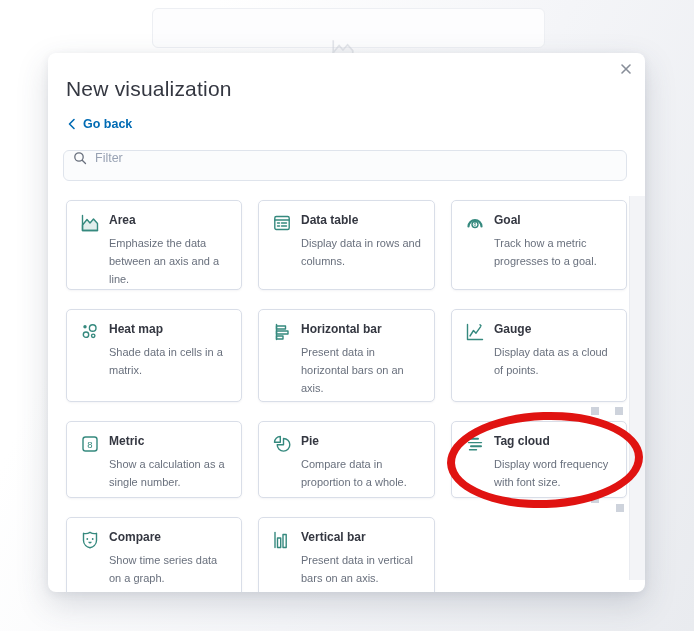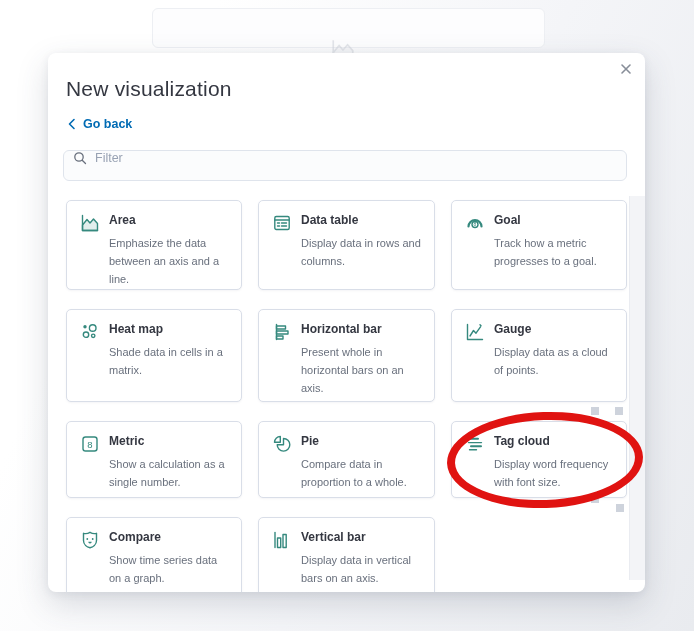--- a/index.html
+++ b/index.html
@@ -173,21 +173,21 @@
   <div class="card">
     <span class="icon">
           <svg width="20" height="20" viewBox="0 0 20 20" fill="none" stroke="currentColor" stroke-width="1.4" stroke-linecap="round" stroke-linejoin="round">
             <path d="M4.5 2.5 V17.5"></path>
             <rect x="4.5" y="4" width="9" height="3"></rect>
             <rect x="4.5" y="9" width="11.5" height="3"></rect>
             <rect x="4.5" y="14" width="6.5" height="3"></rect>
           </svg>
         </span>
     <h3>Horizontal bar</h3>
-    <p>Present whole in
+    <p>Present data in
 horizontal bars on an
 axis.</p>
   </div>
 
   <div class="card">
     <span class="icon">
           <svg width="20" height="20" viewBox="0 0 20 20" fill="none" stroke="currentColor" stroke-width="1.4" stroke-linecap="round" stroke-linejoin="round">
             <path d="M2.5 2.5 V17.5 H17.5"></path>
             <path d="M5 14 L8.5 8.5 L11 11.2 L15.5 4.8"></path>
             <path d="M15 2.8 l1 1"></path>
@@ -252,21 +252,21 @@
 
   <div class="card">
     <span class="icon">
           <svg width="20" height="20" viewBox="0 0 20 20" fill="none" stroke="currentColor" stroke-width="1.4" stroke-linecap="round" stroke-linejoin="round">
             <path d="M3 2.5 V17.5"></path>
             <rect x="5.5" y="8" width="3.2" height="9.5"></rect>
             <rect x="11" y="4.5" width="3.2" height="13"></rect>
           </svg>
         </span>
     <h3>Vertical bar</h3>
-    <p>Display data in vertical
+    <p>Present data in vertical
 bars on an axis.</p>
   </div>
 </div>
 </div>
 
 <div class="handle" style="left:591px; top:407px;"></div>
 <div class="handle" style="left:615px; top:407px;"></div>
 <div class="handle" style="left:591px; top:495px;"></div>
 <div class="handle" style="left:616px; top:504px;"></div>
 

